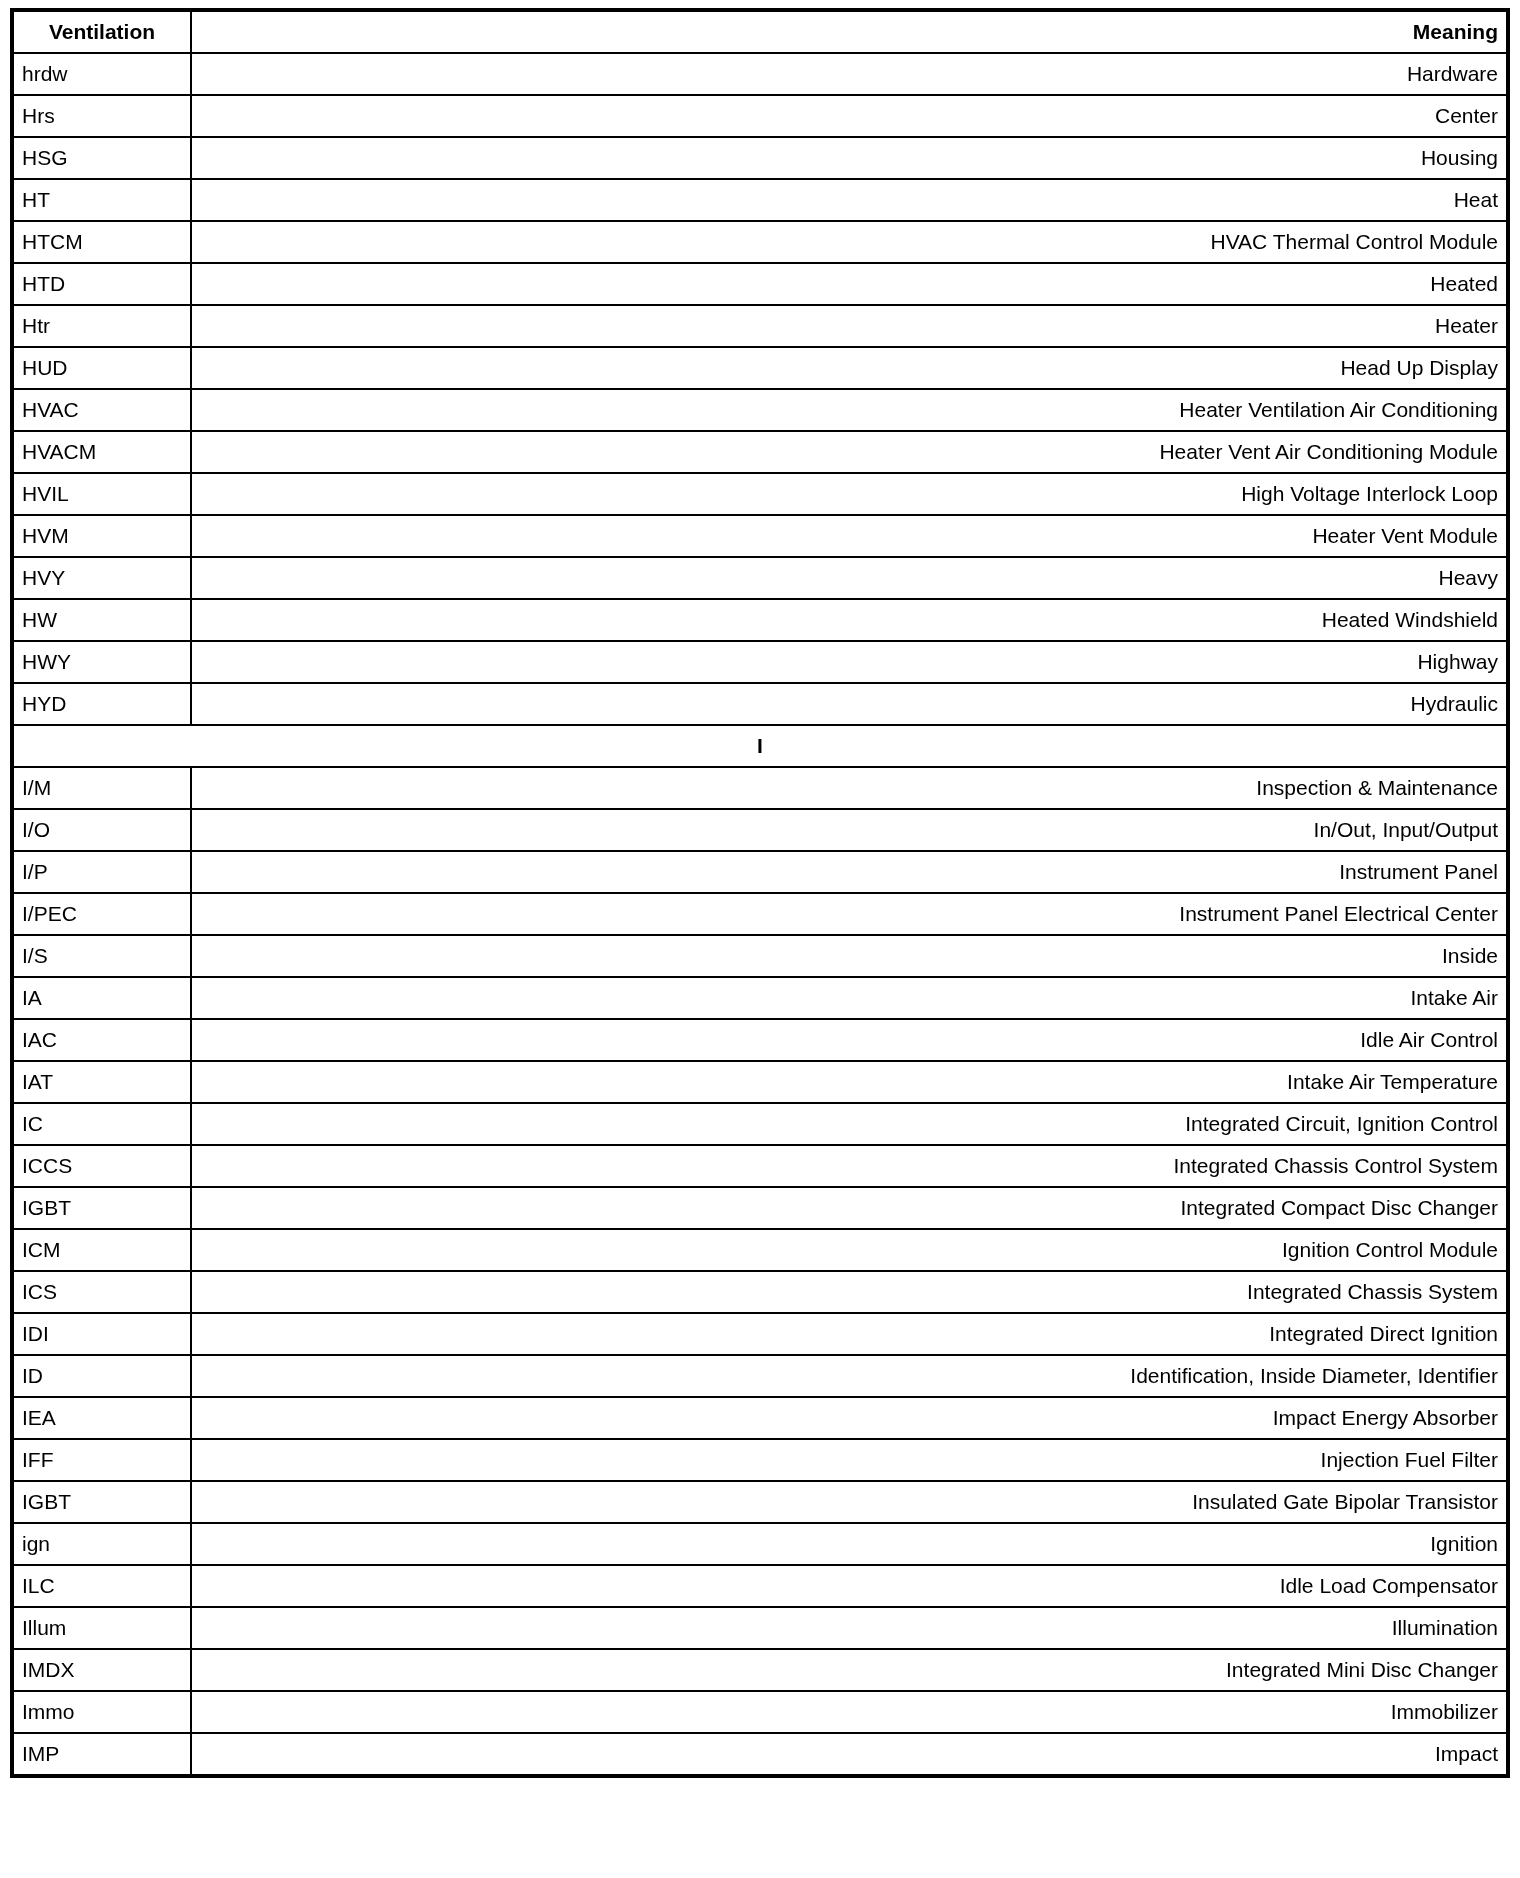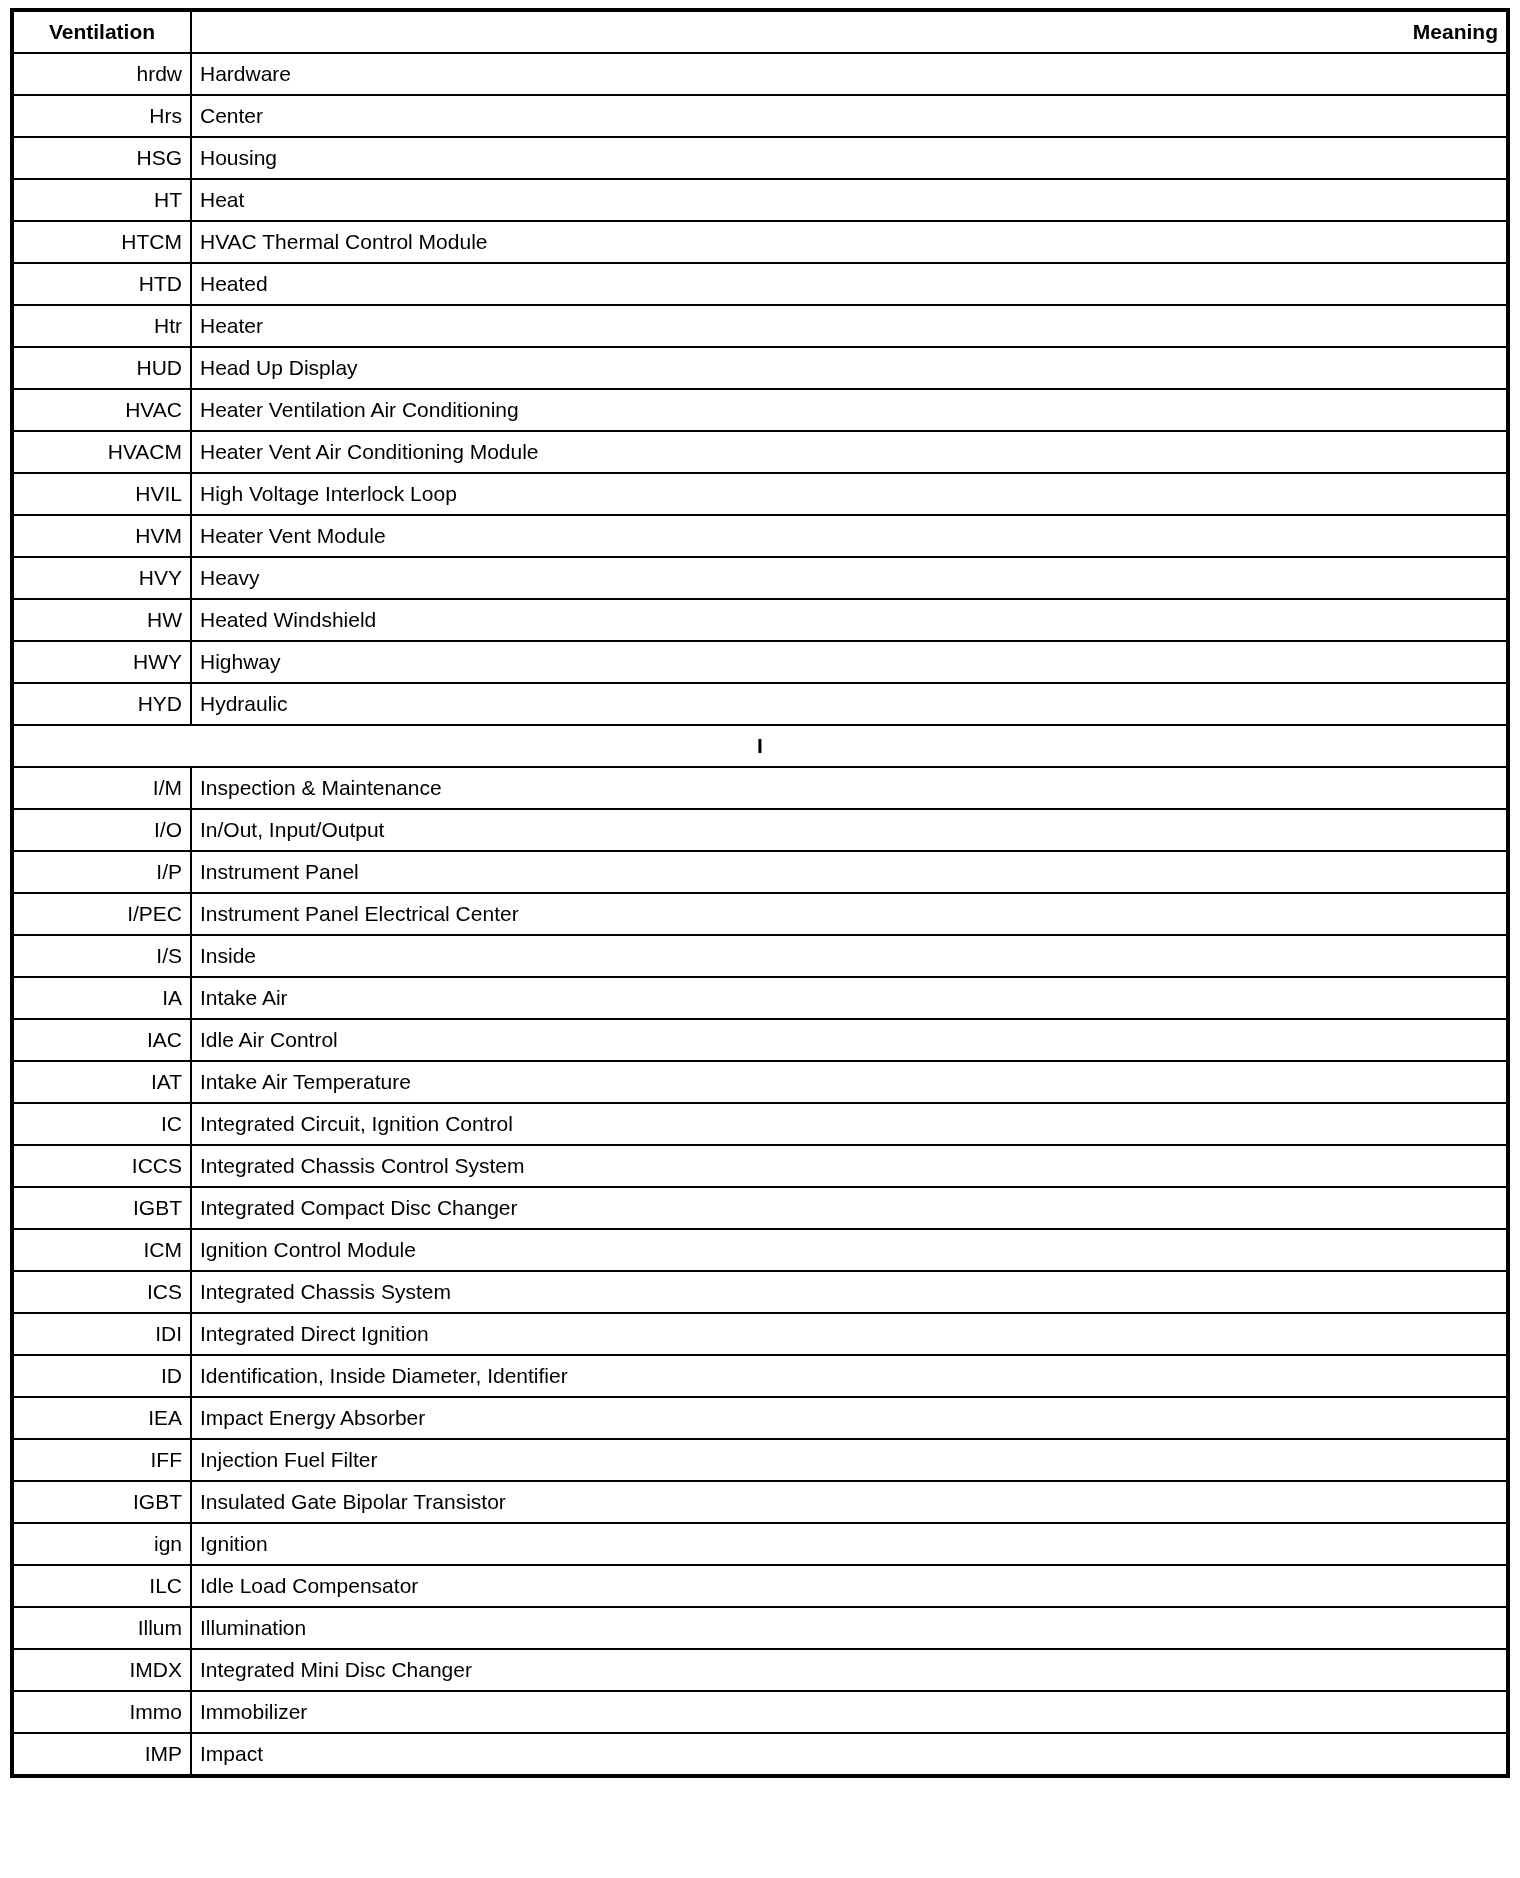--- a/index.html
+++ b/index.html
@@ -38,24 +38,24 @@
   th.abbr-head {
     width: 160px;
     text-align: center;
     font-weight: bold;
   }
   th.meaning-head {
     text-align: right;
     font-weight: bold;
   }
   td.abbr-cell {
+    text-align: left;
+  }
+  td.meaning-cell {
     text-align: right;
-  }
-  td.meaning-cell {
-    text-align: left;
   }
   td.section-cell {
     text-align: center;
     font-weight: bold;
   }
 </style>
 </head>
 <body>
 
 <div class="page">

